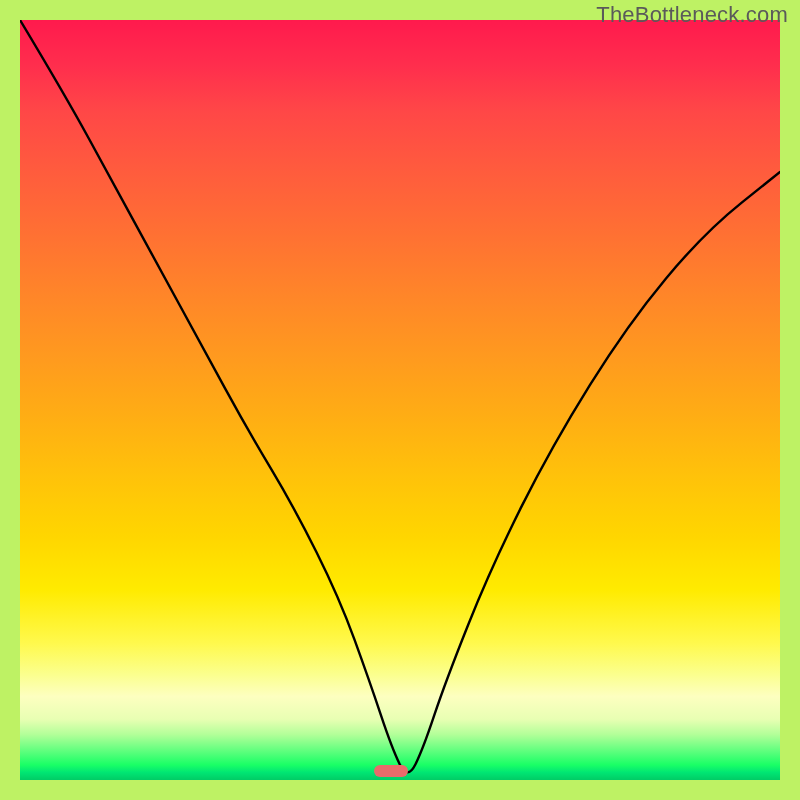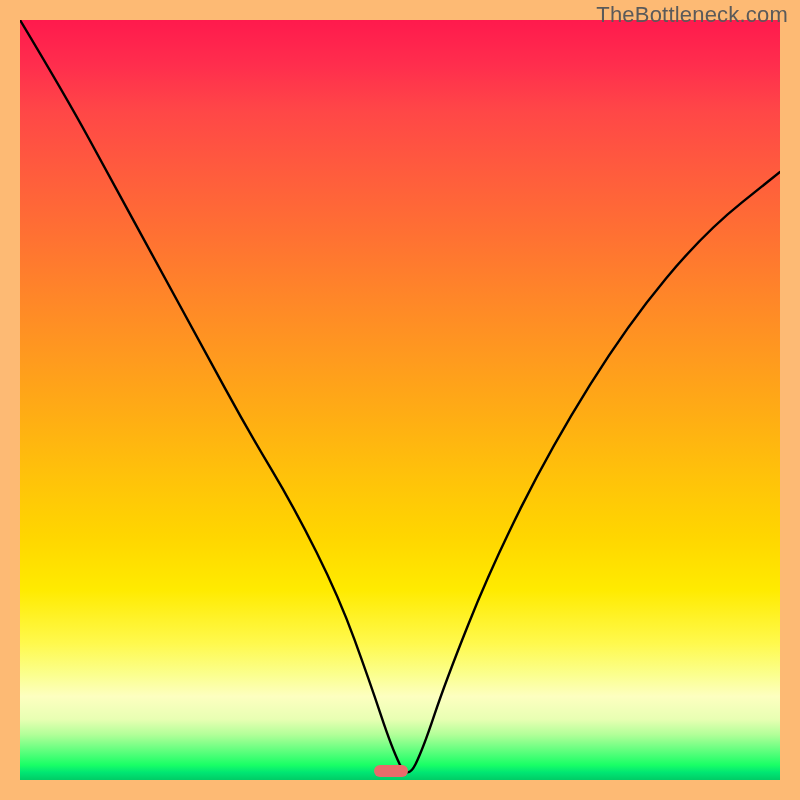--- a/index.html
+++ b/index.html
@@ -7,21 +7,21 @@
     padding: 0;
     width: 800px;
     height: 800px;
     overflow: hidden;
     font-family: Arial, Helvetica, sans-serif;
   }
   .chart-container {
     position: relative;
     width: 800px;
     height: 800px;
-    background: #fdba74;
+    background: #bef264;
   }
   .plot-area {
     position: absolute;
     left: 20px;
     top: 20px;
     width: 760px;
     height: 760px;
     background: linear-gradient(to bottom,
       #ff1a4d 0%,
       #ff2e4d 6%,

